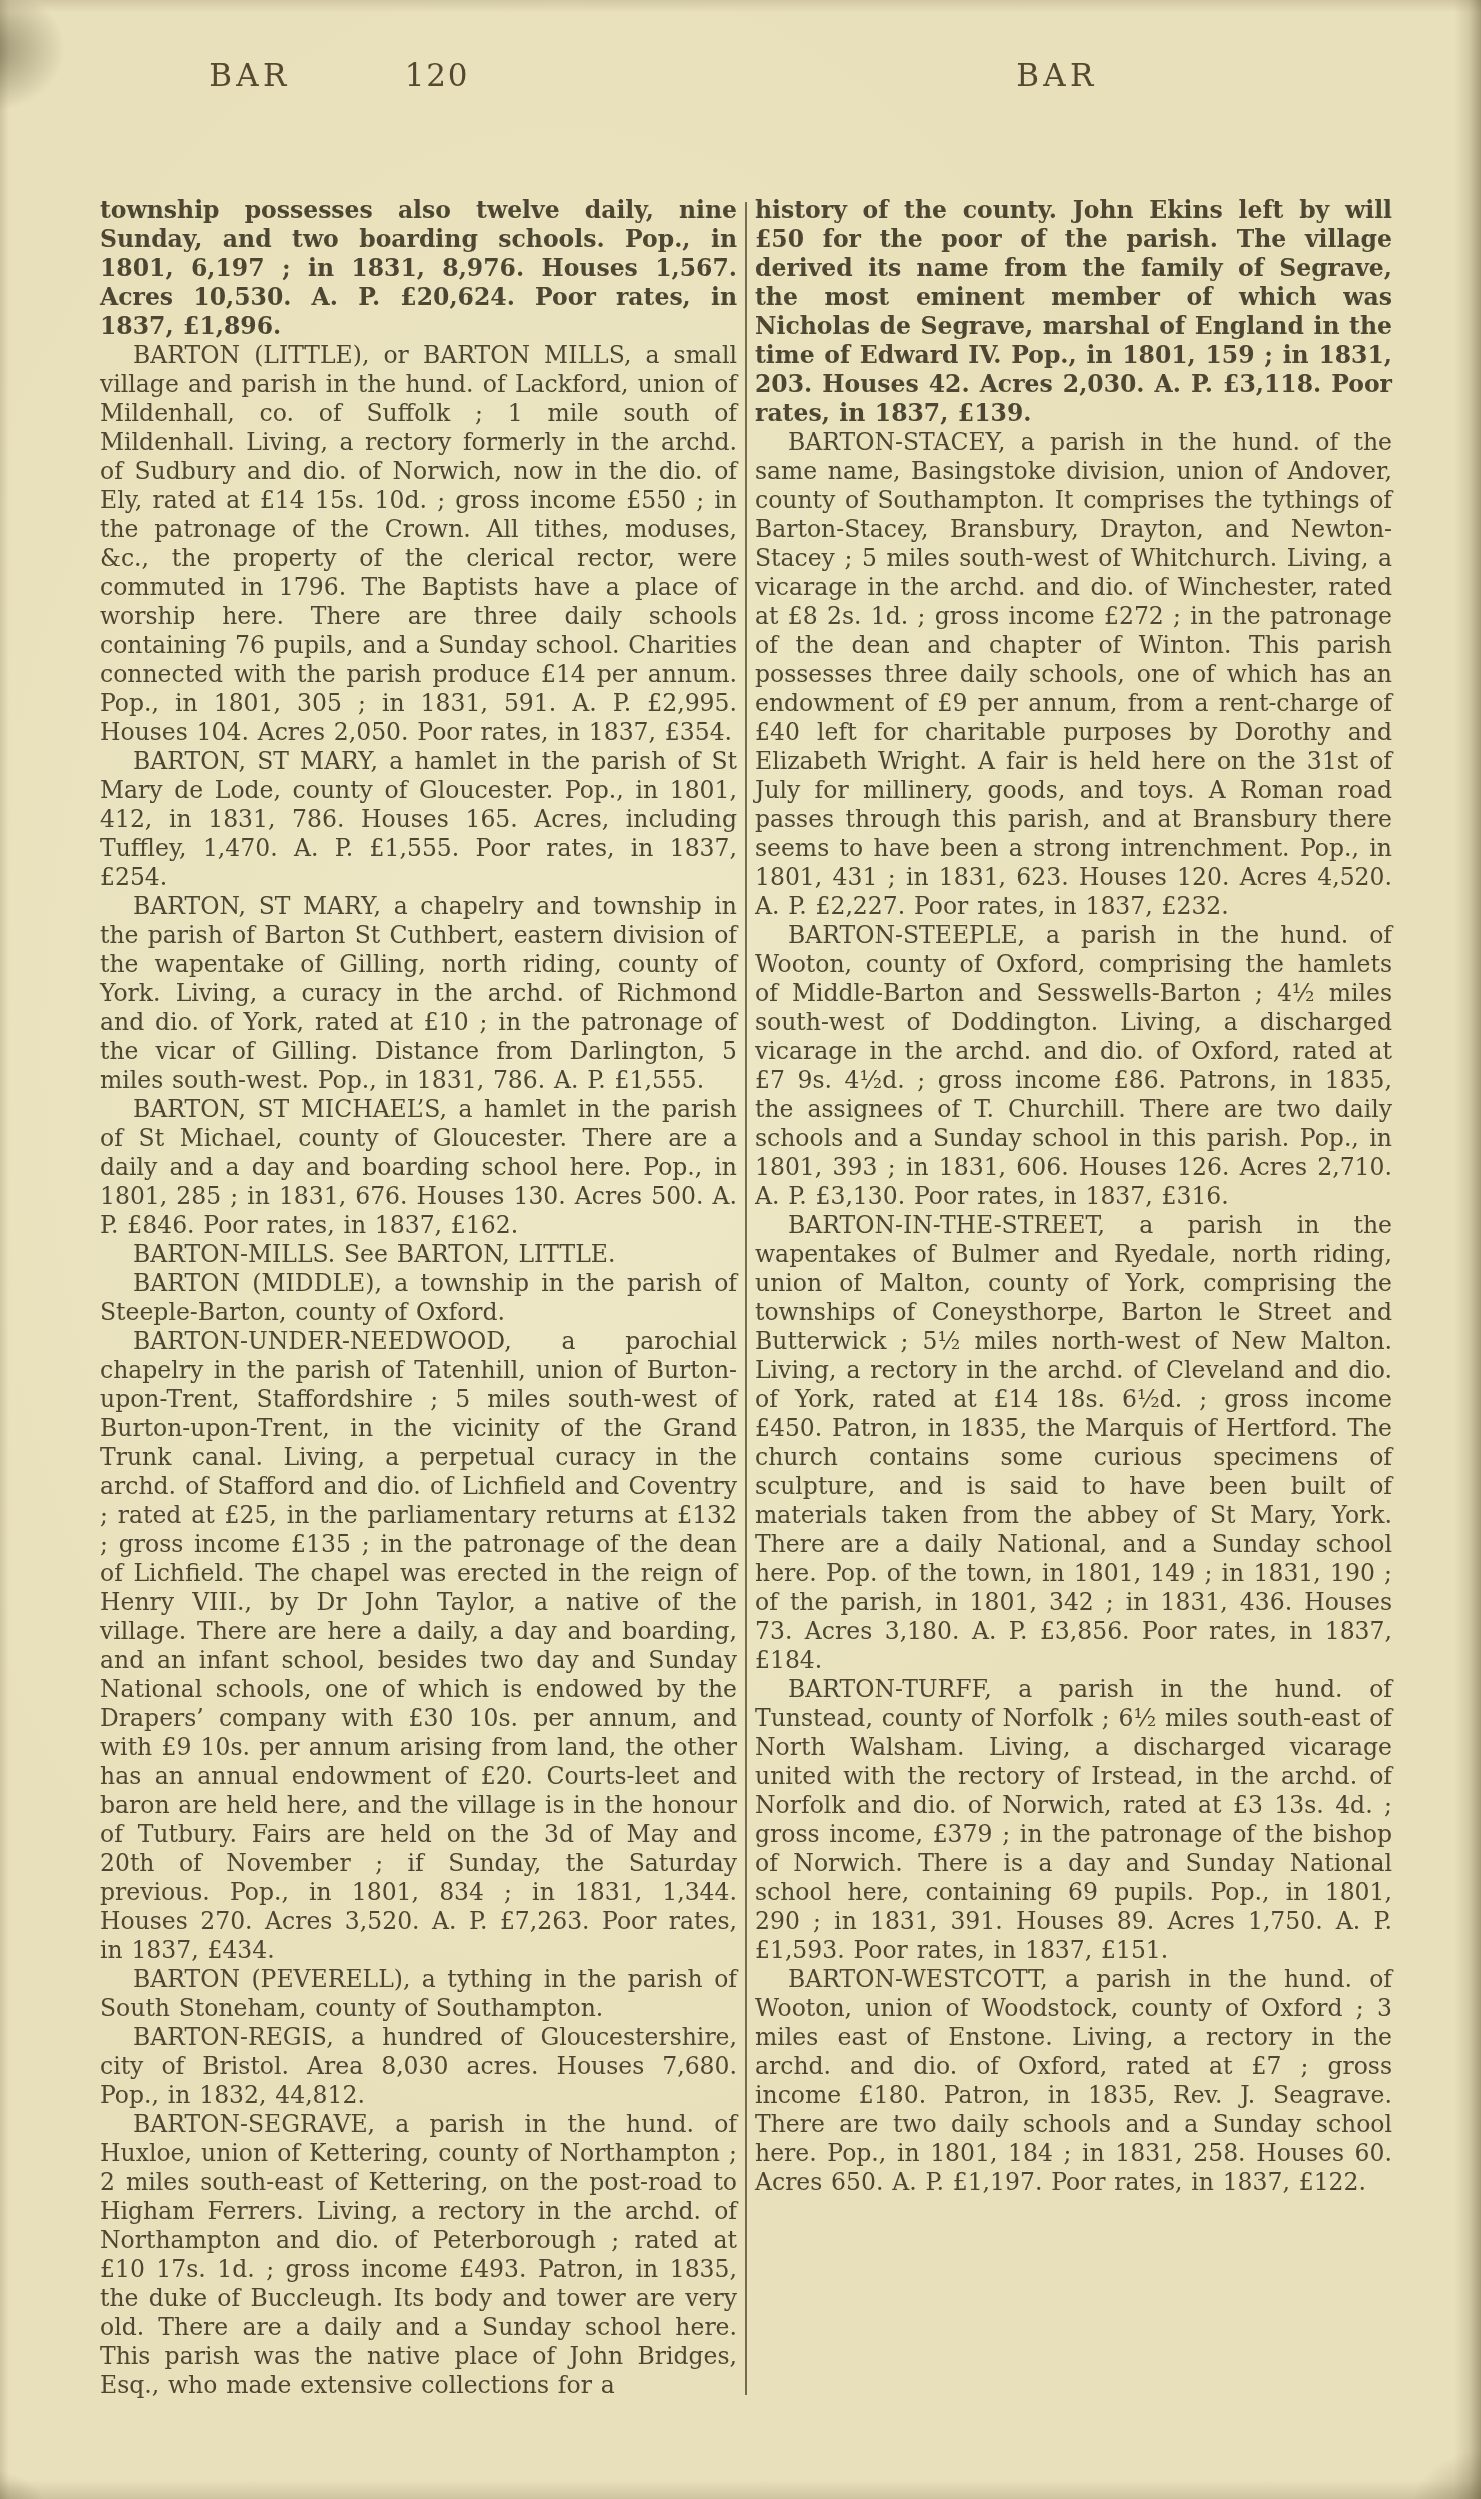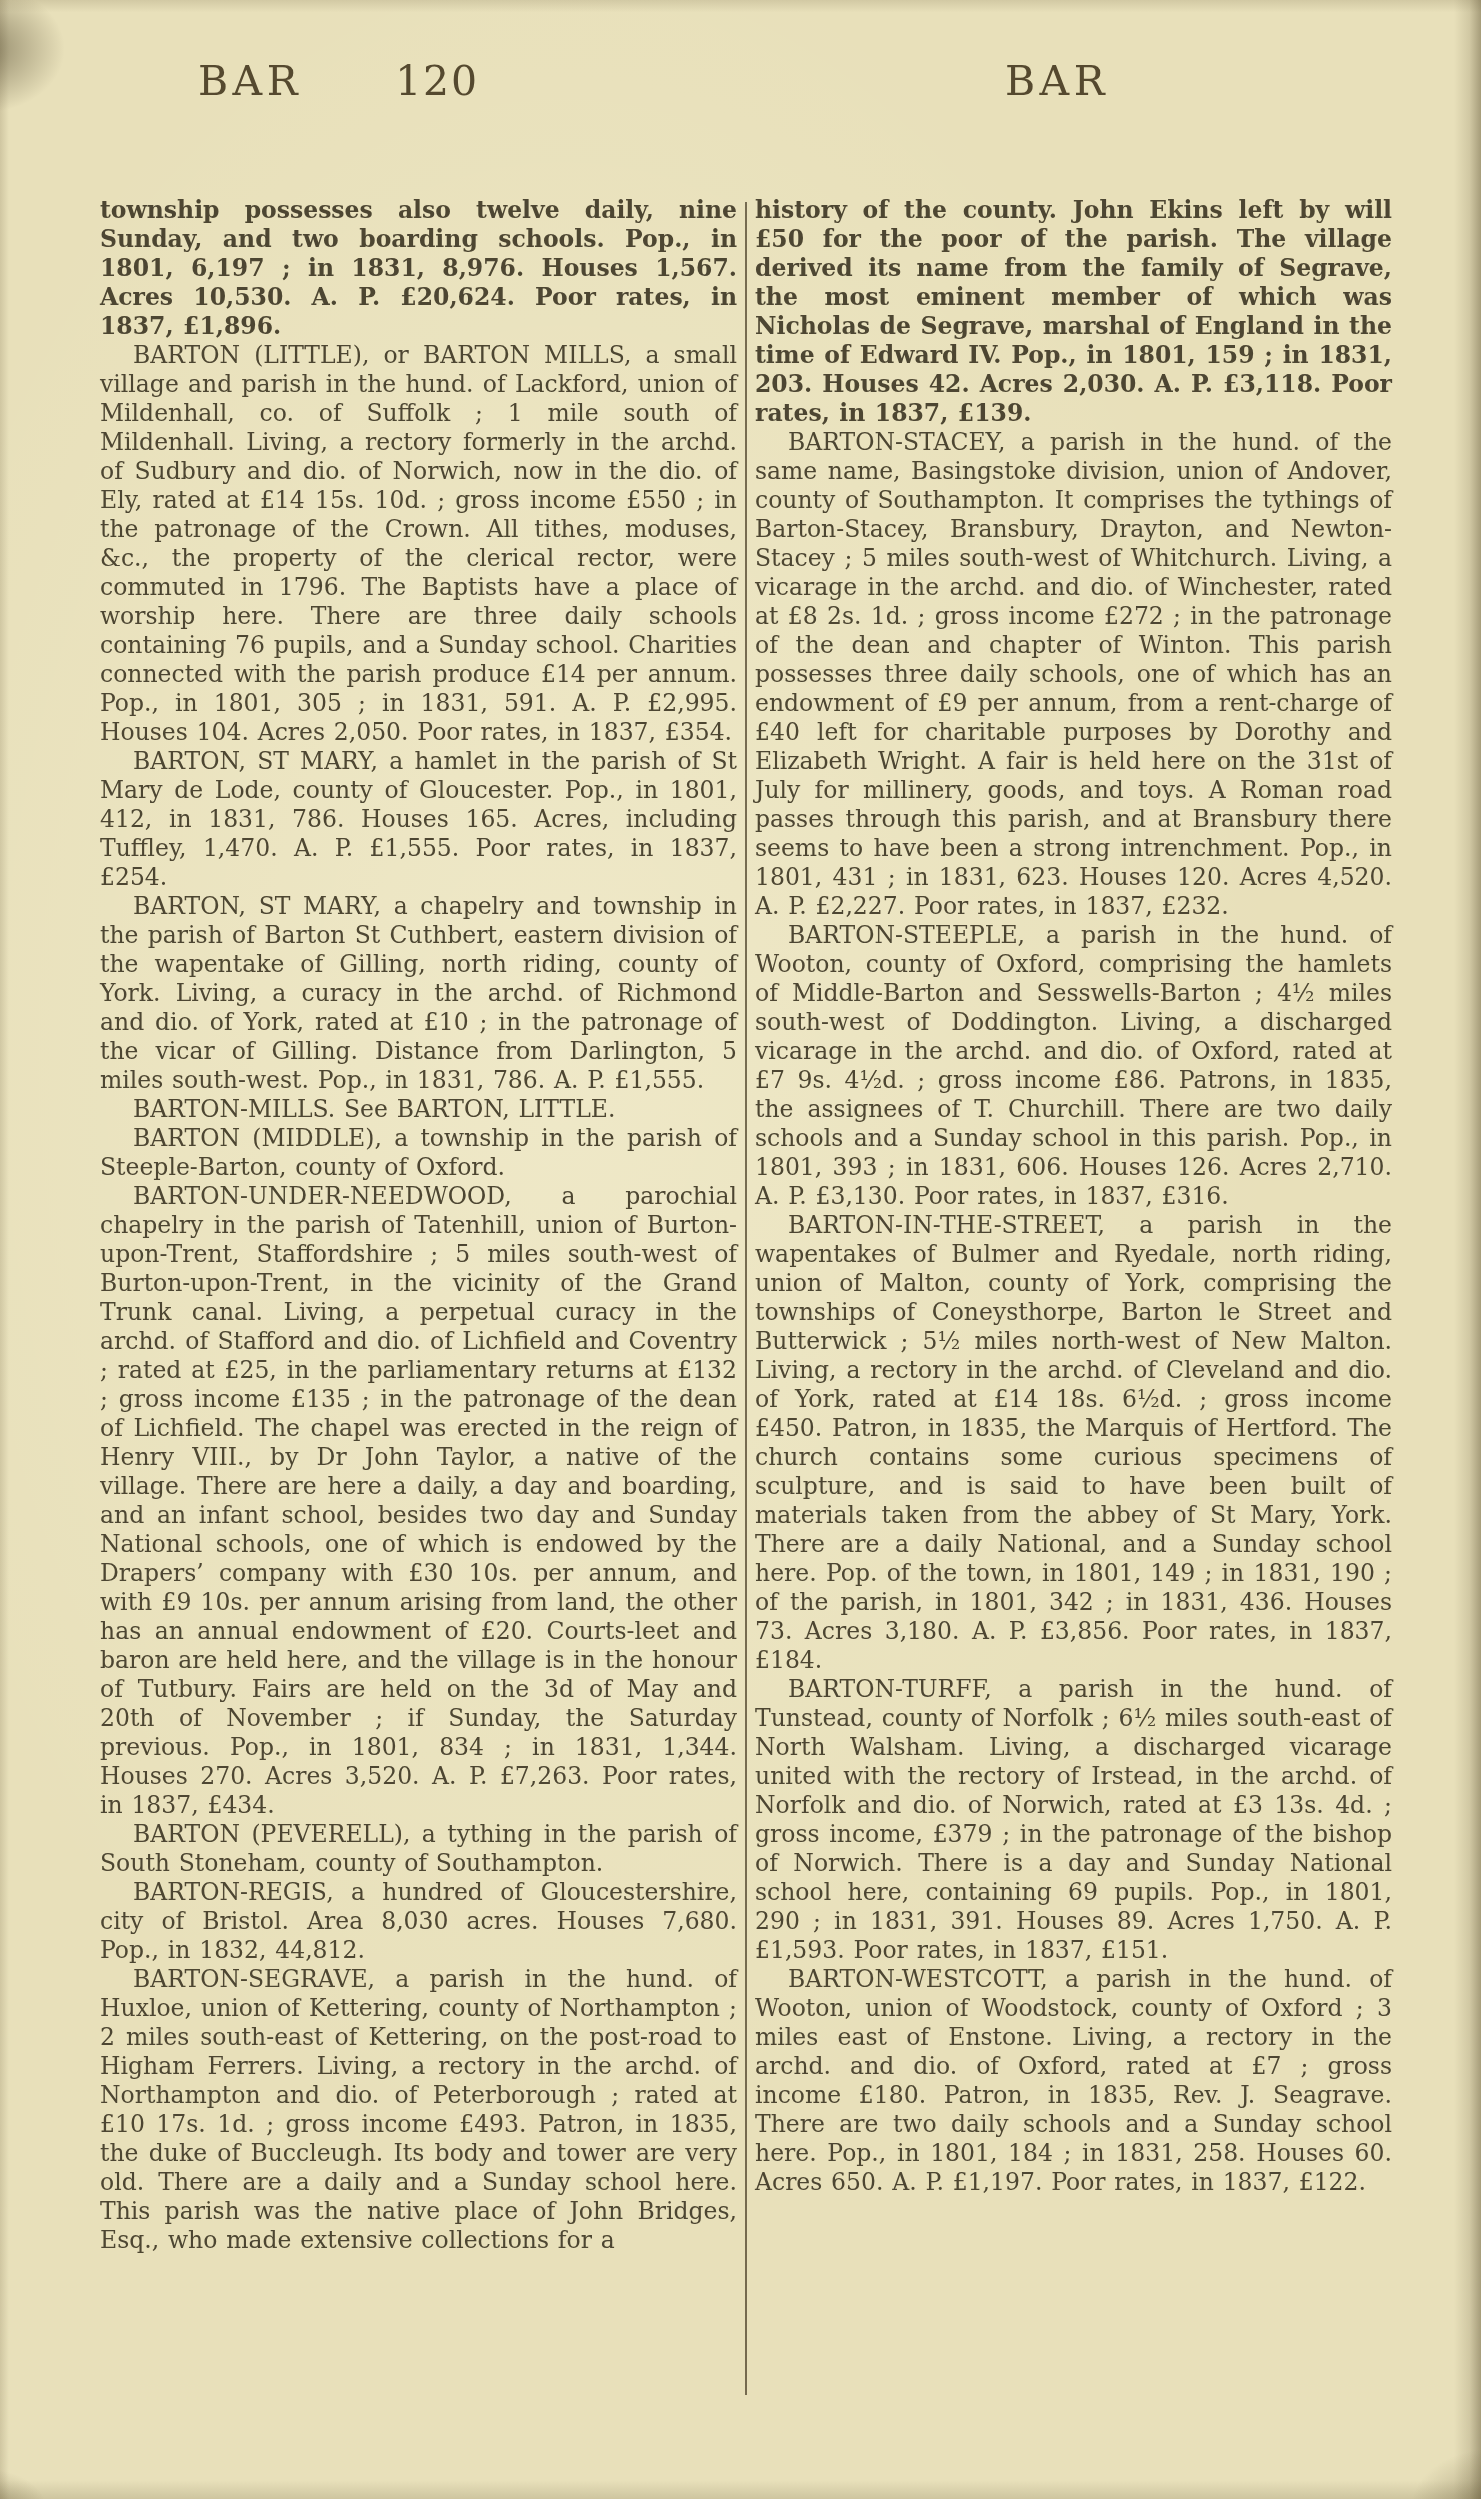--- a/index.html
+++ b/index.html
@@ -20,21 +20,21 @@
       radial-gradient(ellipse 80px 53px at -13.3px 2509px, rgba(95,83,50,.40), rgba(95,83,50,0) 75%),
       linear-gradient(to left, rgba(86,74,44,.48) 0px, rgba(86,74,44,.16) 12.4px, rgba(86,74,44,0) 28px),
       linear-gradient(to right, rgba(110,96,62,.20) 0px, rgba(110,96,62,0) 9px),
       linear-gradient(to bottom, rgba(110,96,62,.18) 0px, rgba(110,96,62,0) 12.4px),
       linear-gradient(to top, rgba(105,92,58,.22) 0px, rgba(105,92,58,0) 19.5px),
       radial-gradient(ellipse 843px 1332px at 38% 42%, rgba(255,252,232,.30), rgba(255,252,232,0) 85%);
   }
   .running-head {
     position: absolute;
     top: 57px;
-    font-size: 41px;
+    font-size: 31px;
     letter-spacing: 4.4px;
     color: #55492f;
     transform: translateX(-50%);
     white-space: nowrap;
   }
   .rh-left  { left: 250px; }
   .rh-num   { left: 437px; letter-spacing: 1.8px; }
   .rh-right { left: 1057px; }
   .column-divider {
     position: absolute;
@@ -66,20 +66,21 @@
   <span class="running-head rh-num">120</span>
   <span class="running-head rh-right">BAR</span>
 
   <div class="column-divider"></div>
 
   <div class="col col-left">
     <p class="cont">township possesses also twelve daily, nine Sunday, and two boarding schools.  Pop., in 1801, 6,197 ; in 1831, 8,976.  Houses 1,567.  Acres 10,530.  A. P. £20,624.  Poor rates, in 1837, £1,896.</p>
     <p>BARTON (LITTLE), or BARTON MILLS, a small village and parish in the hund. of Lackford, union of Mildenhall, co. of Suffolk ;  1 mile south of Mildenhall.  Living, a rectory formerly in the archd. of Sudbury and dio. of Norwich, now in the dio. of Ely, rated at £14 15s. 10d. ;  gross income £550 ; in the patronage of the Crown.  All tithes, moduses, &amp;c., the property of the clerical rector, were commuted in 1796.  The Baptists have a place of worship here.  There are three daily schools containing 76 pupils, and a Sunday school.  Charities connected with the parish produce £14 per annum.  Pop., in 1801, 305 ; in 1831, 591.  A. P. £2,995.  Houses 104.  Acres 2,050.  Poor rates, in 1837, £354.</p>
     <p>BARTON, ST MARY, a hamlet in the parish of St Mary de Lode, county of Gloucester.  Pop., in 1801, 412, in 1831, 786.  Houses 165.  Acres, including Tuffley, 1,470.  A. P. £1,555.  Poor rates, in 1837, £254.</p>
     <p>BARTON, ST MARY, a chapelry and township in the parish of Barton St Cuthbert, eastern division of the wapentake of Gilling, north riding, county of York.  Living, a curacy in the archd. of Richmond and dio. of York, rated at £10 ;  in the patronage of the vicar of Gilling.  Distance from Darlington, 5 miles south-west.  Pop., in 1831, 786.  A. P. £1,555.</p>
+    <p>BARTON, ST MICHAEL’S, a hamlet in the parish of St Michael, county of Gloucester.  There are a daily and a day and boarding school here.  Pop., in 1801, 285 ; in 1831, 676.  Houses 130.  Acres 500.  A. P. £846.  Poor rates, in 1837, £162.</p>
     <p>BARTON-MILLS.  See BARTON, LITTLE.</p>
     <p>BARTON (MIDDLE), a township in the parish of Steeple-Barton, county of Oxford.</p>
     <p>BARTON-UNDER-NEEDWOOD, a parochial chapelry in the parish of Tatenhill, union of Burton-upon-Trent, Staffordshire ;  5 miles south-west of Burton-upon-Trent, in the vicinity of the Grand Trunk canal.  Living, a perpetual curacy in the archd. of Stafford and dio. of Lichfield and Coventry ; rated at £25, in the parliamentary returns at £132 ; gross income £135 ;  in the patronage of the dean of Lichfield.  The chapel was erected in the reign of Henry VIII., by Dr John Taylor, a native of the village.  There are here a daily, a day and boarding, and an infant school, besides two day and Sunday National schools, one of which is endowed by the Drapers’ company with £30 10s. per annum, and with £9 10s. per annum arising from land, the other has an annual endowment of £20.  Courts-leet and baron are held here, and the village is in the honour of Tutbury.  Fairs are held on the 3d of May and 20th of November ;  if Sunday, the Saturday previous.  Pop., in 1801, 834 ;  in 1831, 1,344.  Houses 270.  Acres 3,520.  A. P. £7,263.  Poor rates, in 1837, £434.</p>
     <p>BARTON (PEVERELL), a tything in the parish of South Stoneham, county of Southampton.</p>
     <p>BARTON-REGIS, a hundred of Gloucestershire, city of Bristol.  Area 8,030 acres.  Houses 7,680. Pop., in 1832, 44,812.</p>
     <p>BARTON-SEGRAVE, a parish in the hund. of Huxloe, union of Kettering, county of Northampton ; 2 miles south-east of Kettering, on the post-road to Higham Ferrers.  Living, a rectory in the archd. of Northampton and dio. of Peterborough ;  rated at £10 17s. 1d. ; gross income £493.  Patron, in 1835, the duke of Buccleugh.  Its body and tower are very old.  There are a daily and a Sunday school here.  This parish was the native place of John Bridges, Esq., who made extensive collections for a</p>
   </div>
 
   <div class="col col-right">
     <p class="cont">history of the county.  John Ekins left by will £50 for the poor of the parish.  The village derived its name from the family of Segrave, the most eminent member of which was Nicholas de Segrave, marshal of England in the time of Edward IV.  Pop., in 1801, 159 ;  in 1831, 203.  Houses 42.  Acres 2,030. A. P. £3,118.  Poor rates, in 1837, £139.</p>

